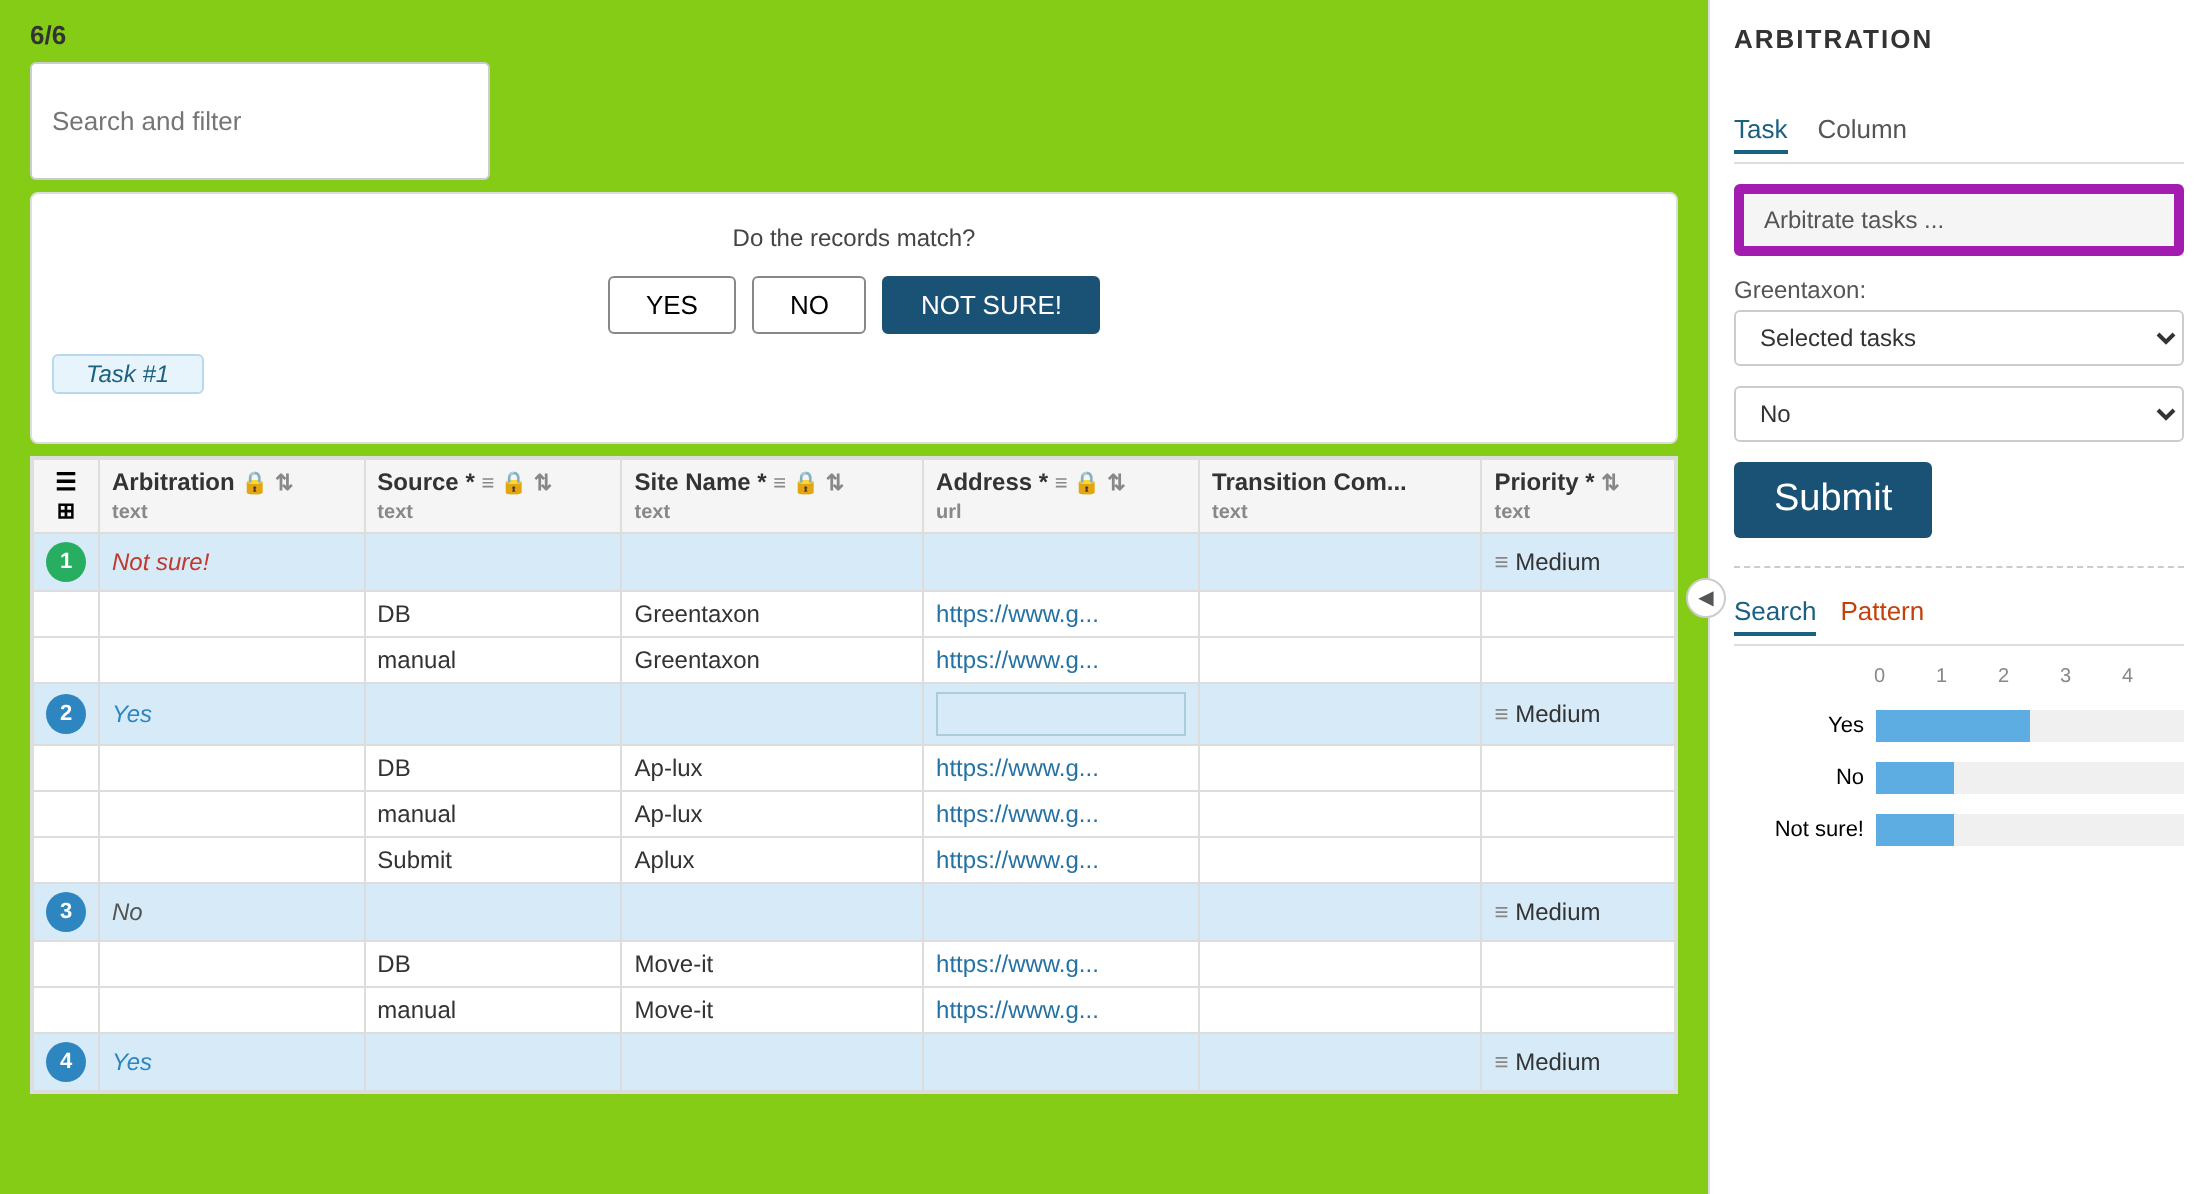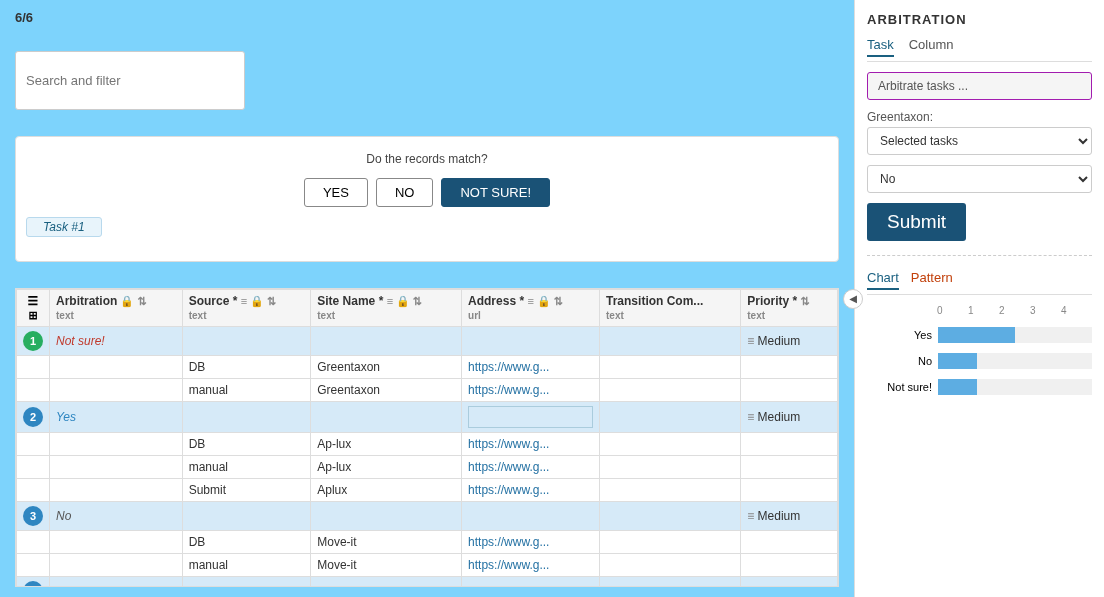--- a/index.html
+++ b/index.html
@@ -1,26 +1,26 @@
 <!DOCTYPE html>
 <html><head>
   <meta charset="utf-8">
   <style>
     * { box-sizing: border-box; margin: 0; padding: 0; }
     body { font-family: Arial, sans-serif; font-size: 13px; background: #f0f0f0; display: flex; height: 597px; overflow: hidden; }
 
     
     .left-panel {
       flex: 1;
-      background: #7dd3fc;
+      background: #84cc16;
       padding: 10px 15px;
       overflow: hidden;
       display: flex;
       flex-direction: column;
-      gap: 26px;
+      gap: 6px;
     }
 
     .counter {
       font-size: 13px;
       color: #333;
       font-weight: bold;
     }
 
     .search-bar {
       width: 230px;
@@ -180,37 +180,38 @@
       color: #333;
       letter-spacing: 1px;
       text-transform: uppercase;
     }
 
     .tabs {
       display: flex;
       gap: 15px;
       border-bottom: 1px solid #ddd;
       padding-bottom: 4px;
+      margin-top: 20px;
     }
 
     .tab {
       font-size: 13px;
       cursor: pointer;
       padding-bottom: 3px;
       color: #555;
     }
 
     .tab.active {
       color: #1a6080;
       border-bottom: 2px solid #1a6080;
     }
 
     .arb-tasks-btn {
       background: #f5f5f5;
-      border: 1px solid #a21caf;
+      border: 5px solid #a21caf;
       border-radius: 3px;
       padding: 6px 10px;
       font-size: 12px;
       color: #555;
       cursor: pointer;
       text-align: left;
     }
 
     .field-label {
       font-size: 12px;
@@ -515,21 +516,21 @@
       <option selected="">No</option>
       <option>Not sure!</option>
     </select>
   </div>
 
   <button class="submit-btn">Submit</button>
 
   <div style="border-top:1px dashed #ccc; margin: 4px 0;"></div>
 
   <div class="chart-pattern-tabs">
-    <div class="chart-tab active">Chart</div>
+    <div class="chart-tab active">Search</div>
     <div class="chart-tab">Pattern</div>
   </div>
 
   <div class="chart-area">
     <div class="chart-axis">
       <span>0</span>
       <span>1</span>
       <span>2</span>
       <span>3</span>
       <span>4</span>

